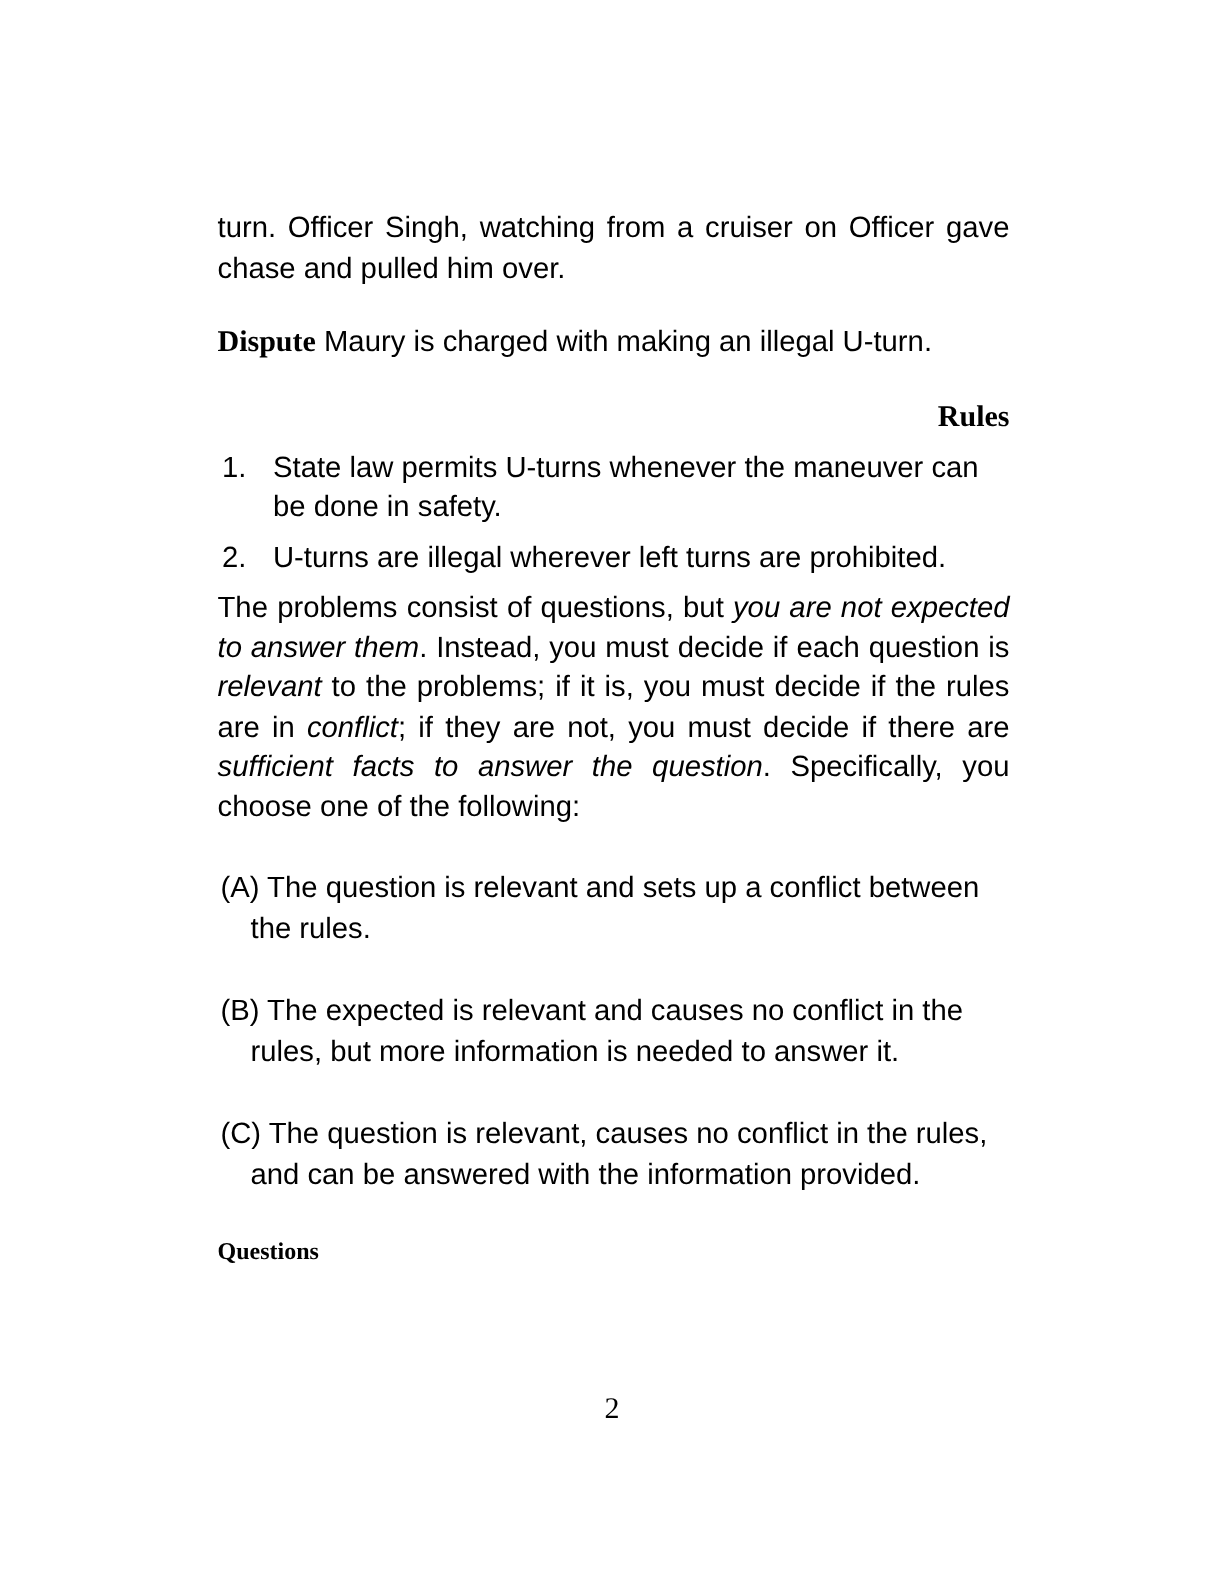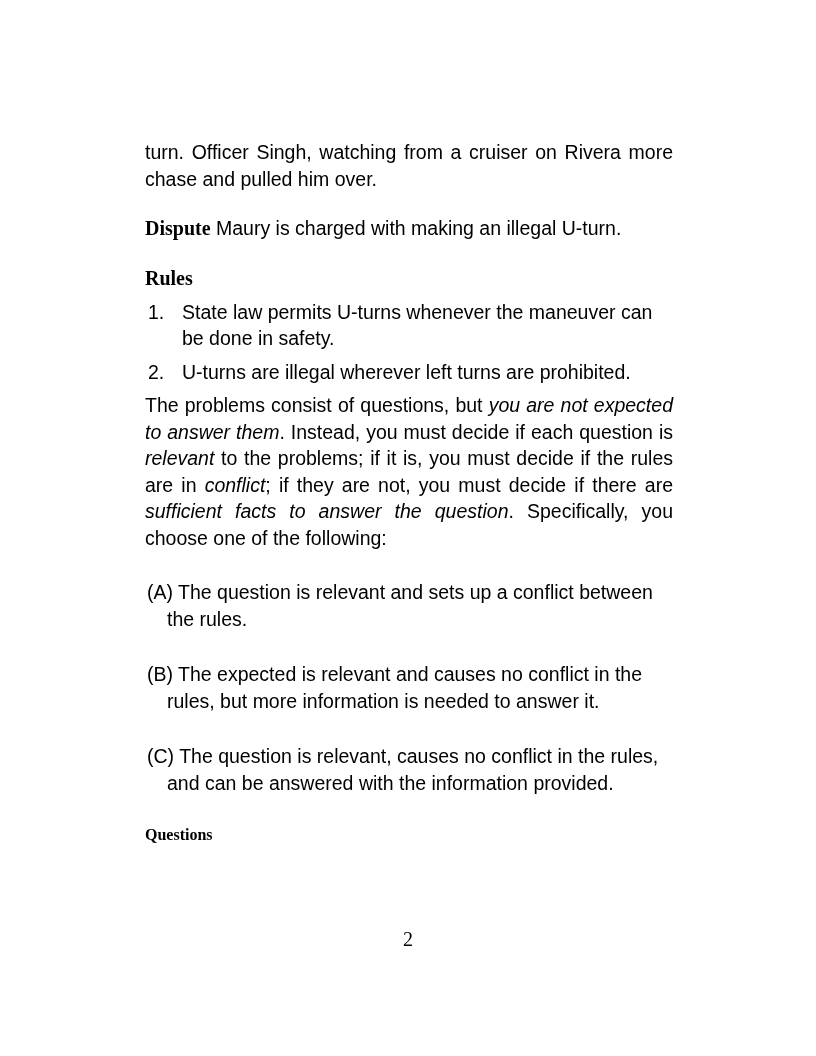--- a/index.html
+++ b/index.html
@@ -30,20 +30,21 @@
       font-family: "Liberation Serif", "DejaVu Serif", serif;
       font-weight: bold;
       font-size: 20px;
     }
     .heading {
       font-family: "Liberation Serif", "DejaVu Serif", serif;
       font-weight: bold;
       font-size: 20px;
       margin-top: 23px;
       line-height: 26px;
+      text-align: right;
     }
     ol.rules {
       list-style: none;
       margin: 8px 0 0 0;
       padding: 0;
     }
     ol.rules li {
       display: flex;
       margin-bottom: 7px;
     }
@@ -81,21 +82,21 @@
       text-align: center;
       font-family: "Liberation Serif", "DejaVu Serif", serif;
       font-size: 20px;
     }
     em { font-style: italic; }
   </style>
 </head>
 <body>
 
 <div class="page">
-  <p class="para-intro">turn. Officer Singh, watching from a cruiser on Rivera more chase and pulled him over.</p>
+  <p class="para-intro">turn. Officer Singh, watching from a cruiser on Officer gave chase and pulled him over.</p>
 
   <p class="dispute"><span class="serif-bold">Dispute</span><span> Maury is charged with making an illegal U-turn.</span></p>
 
   <div class="heading">Rules</div>
 
   <ol class="rules">
     <li>
       <span class="num">1.</span>
       <span class="txt">State law permits U-turns whenever the maneuver can be done in safety.</span>
     </li>

